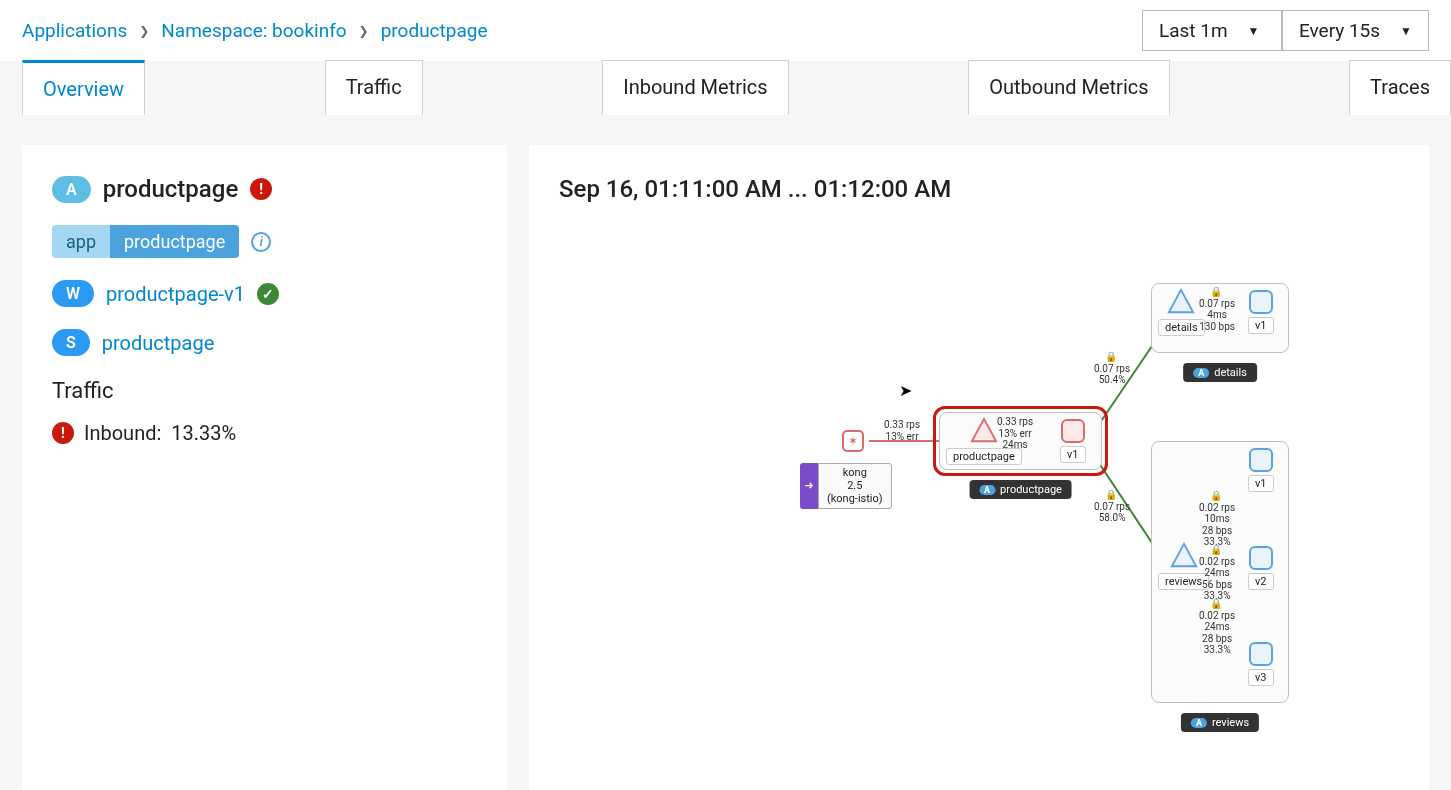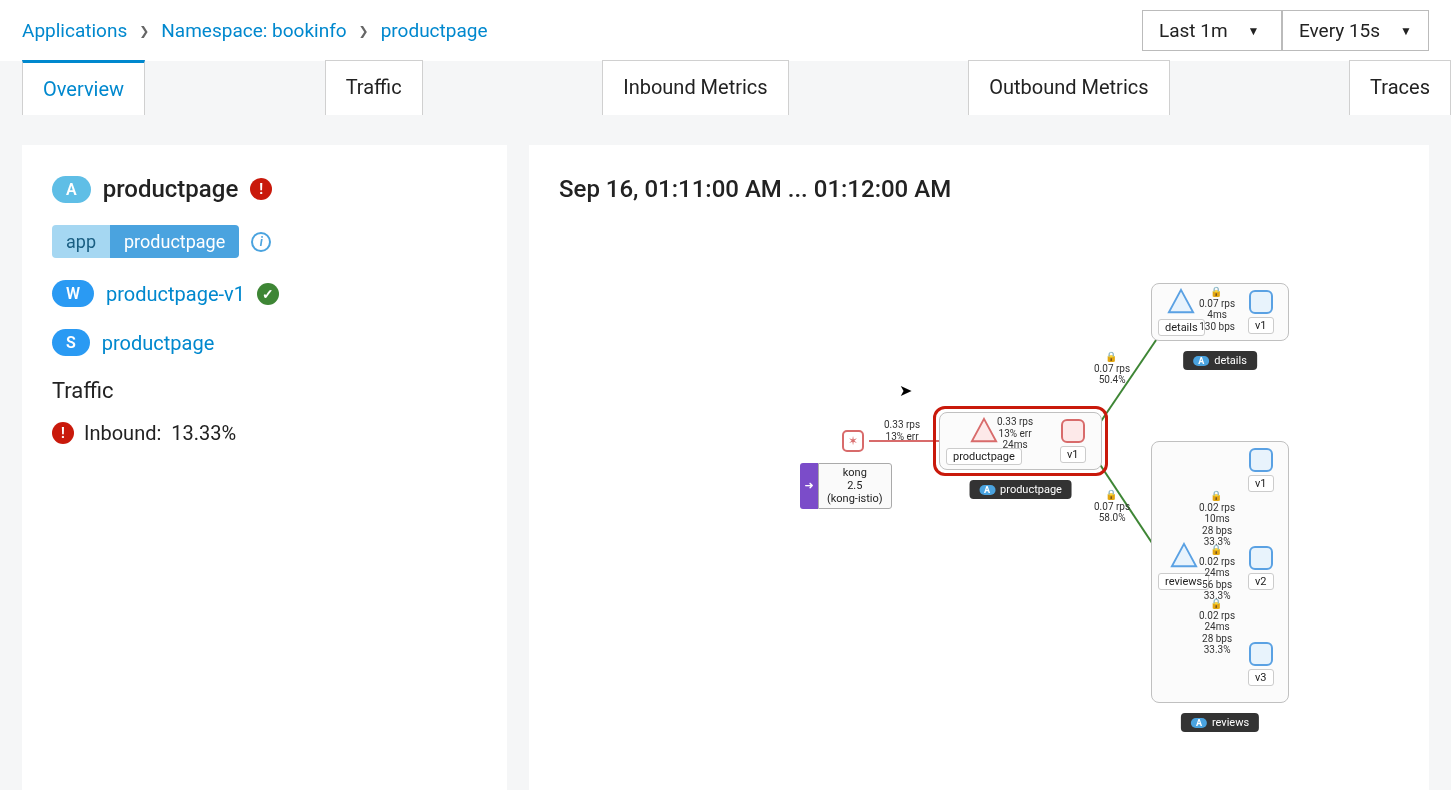--- a/index.html
+++ b/index.html
@@ -386,21 +386,21 @@
         <span>13% err</span><br>
         <span>24ms</span>
       </div>
 
       <div class="edge-label" style="left:535px; top:105px;">
         <span class="lock">🔒</span><br>
         <span>0.07 rps</span><br>
         <span>50.4%</span>
       </div>
 
-      <div class="grp" style="left:592px; top:37px; width:138px; height:58px;padding-left:17px;">
+      <div class="grp" style="left:592px; top:37px; width:138px; height:70px;padding-left:17px;">
         <div class="node" style="left:6px; top:4px;">
           <svg class="svc-shape" viewBox="0 0 30 30">
               <polygon points="15,2 28,26 2,26" fill="#e8f3fc" stroke="#5aa1e3" stroke-width="2"></polygon>
             </svg>
           <div class="node-label">details</div>
         </div>
         <div class="node" style="left:96px; top:6px;">
           <div class="wl-shape"></div>
           <div class="node-label">v1</div>
         </div>

